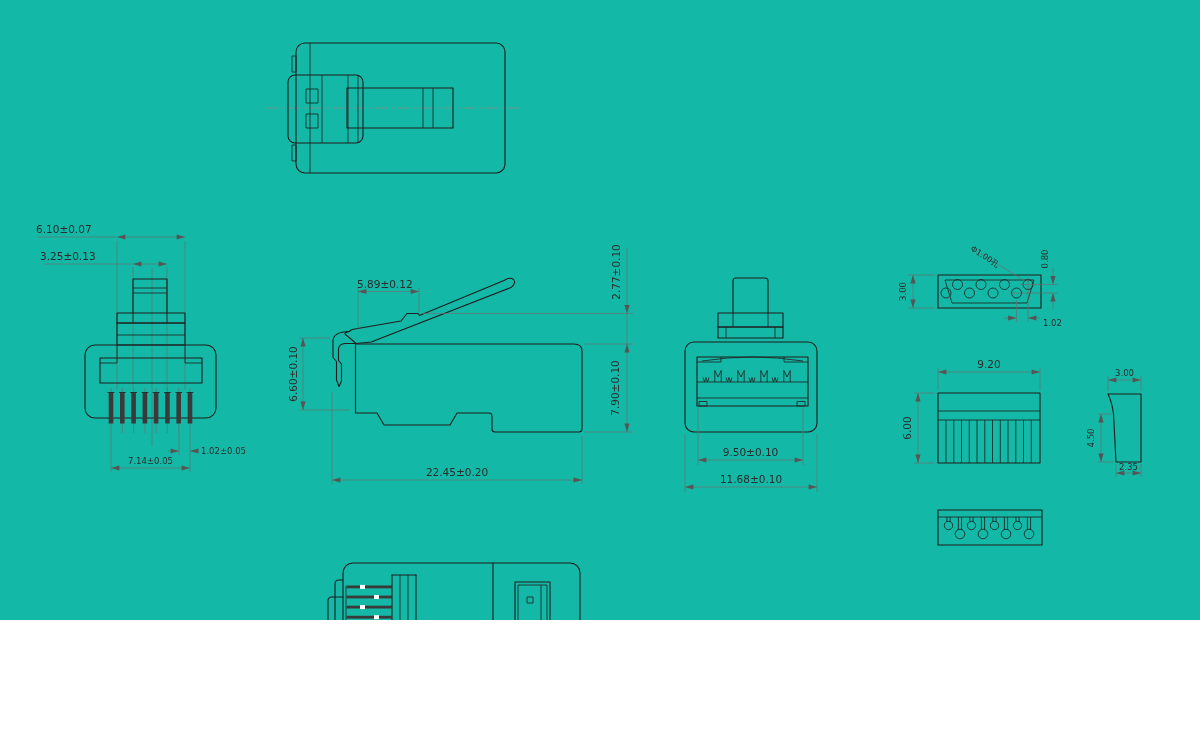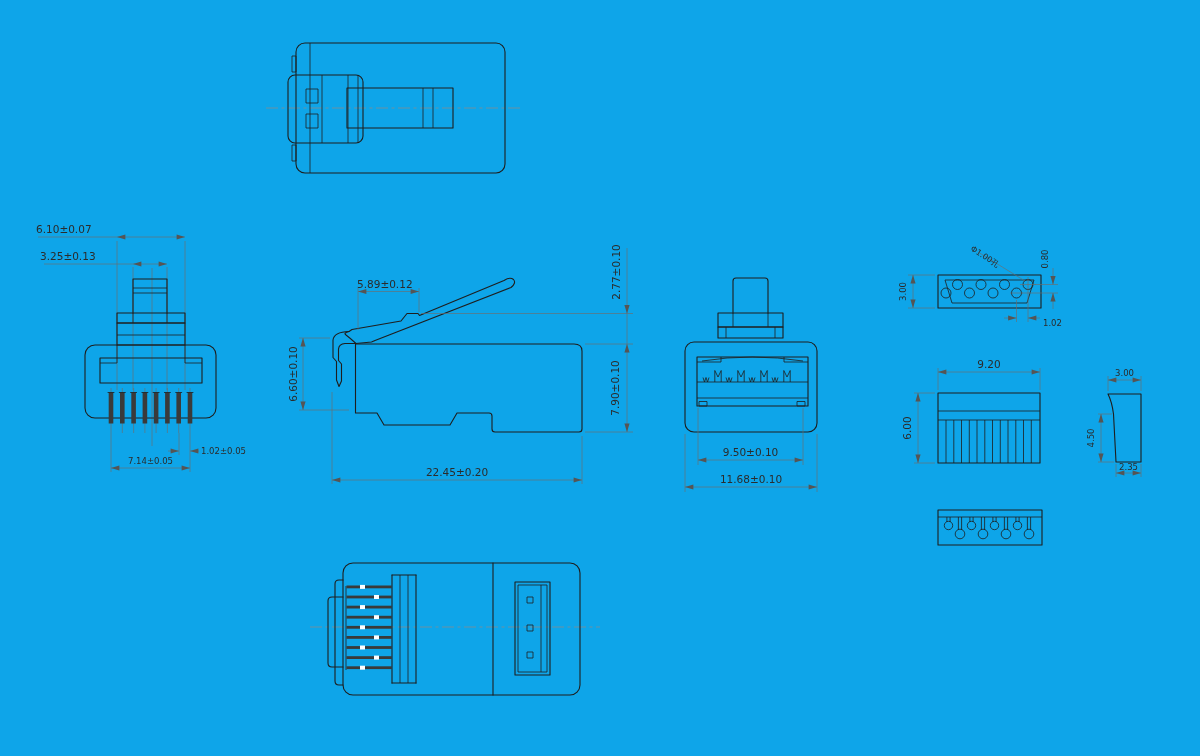--- a/index.html
+++ b/index.html
@@ -1,16 +1,16 @@
 <!DOCTYPE html>
 <html><head>
 <meta charset="utf-8">
 <style>
   html,body{margin:0;padding:0;background:#ffffff;}
-  #canvas{position:relative;width:1200px;height:756px;background:#0ea5e9;overflow:hidden;
+  #canvas{position:relative;width:1200px;height:620px;background:#14b8a6;overflow:hidden;
           font-family:"DejaVu Sans",sans-serif;}
   svg{display:block;}
   .p {stroke:#1e1e1e;stroke-width:1.1;fill:none;stroke-linejoin:round;stroke-linecap:round;}
   .p2{stroke:#1e1e1e;stroke-width:0.8;fill:none;stroke-linejoin:round;}
   .pf{fill:#3a3a3a;stroke:none;}
   .d {stroke:#6e6e6e;stroke-width:0.65;fill:none;}
   .cl{stroke:#8c8c8c;stroke-width:0.75;fill:none;stroke-dasharray:12 3.5 3 3.5;}
   text{fill:#2b2b2b;font-family:"DejaVu Sans",sans-serif;}
   .t10{font-size:10.5px;}
   .t8{font-size:8.5px;}

